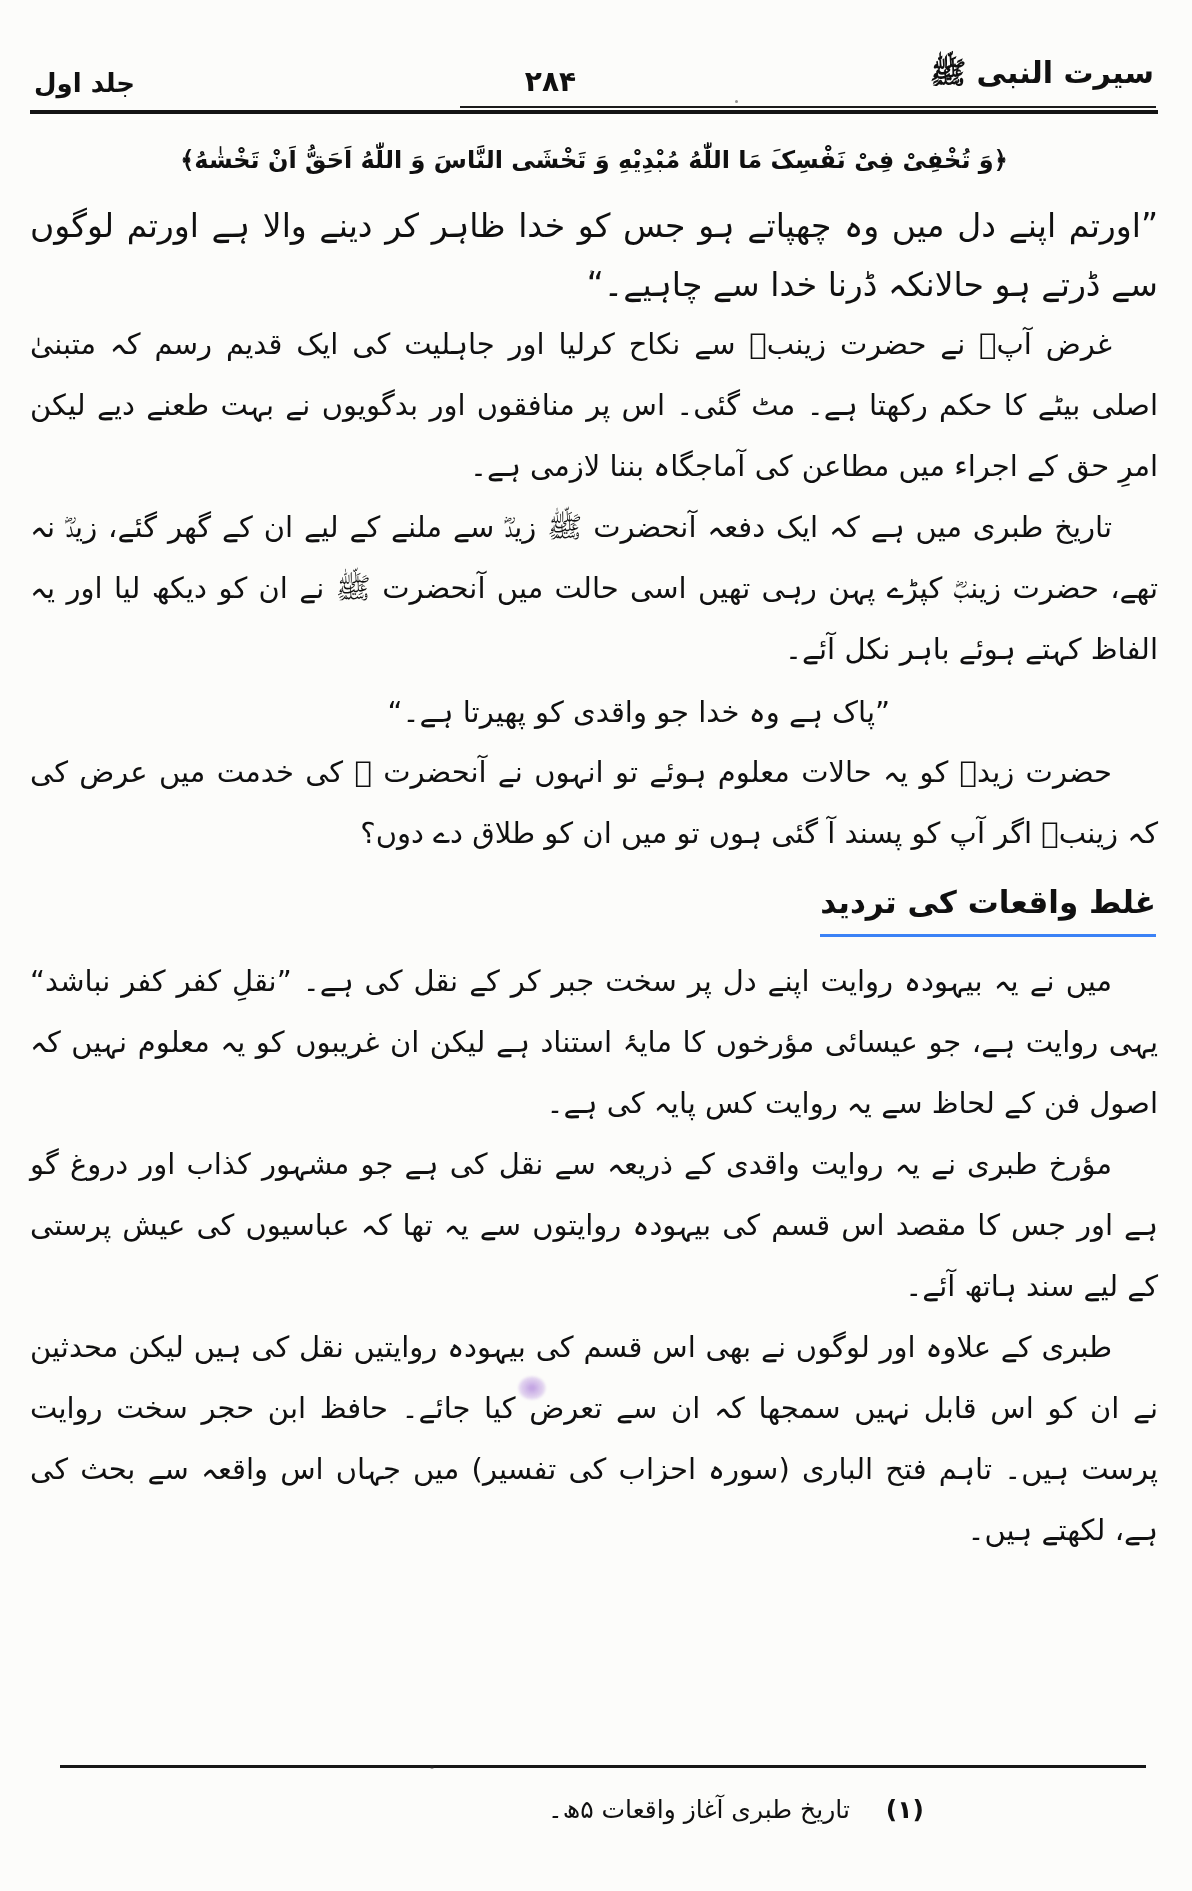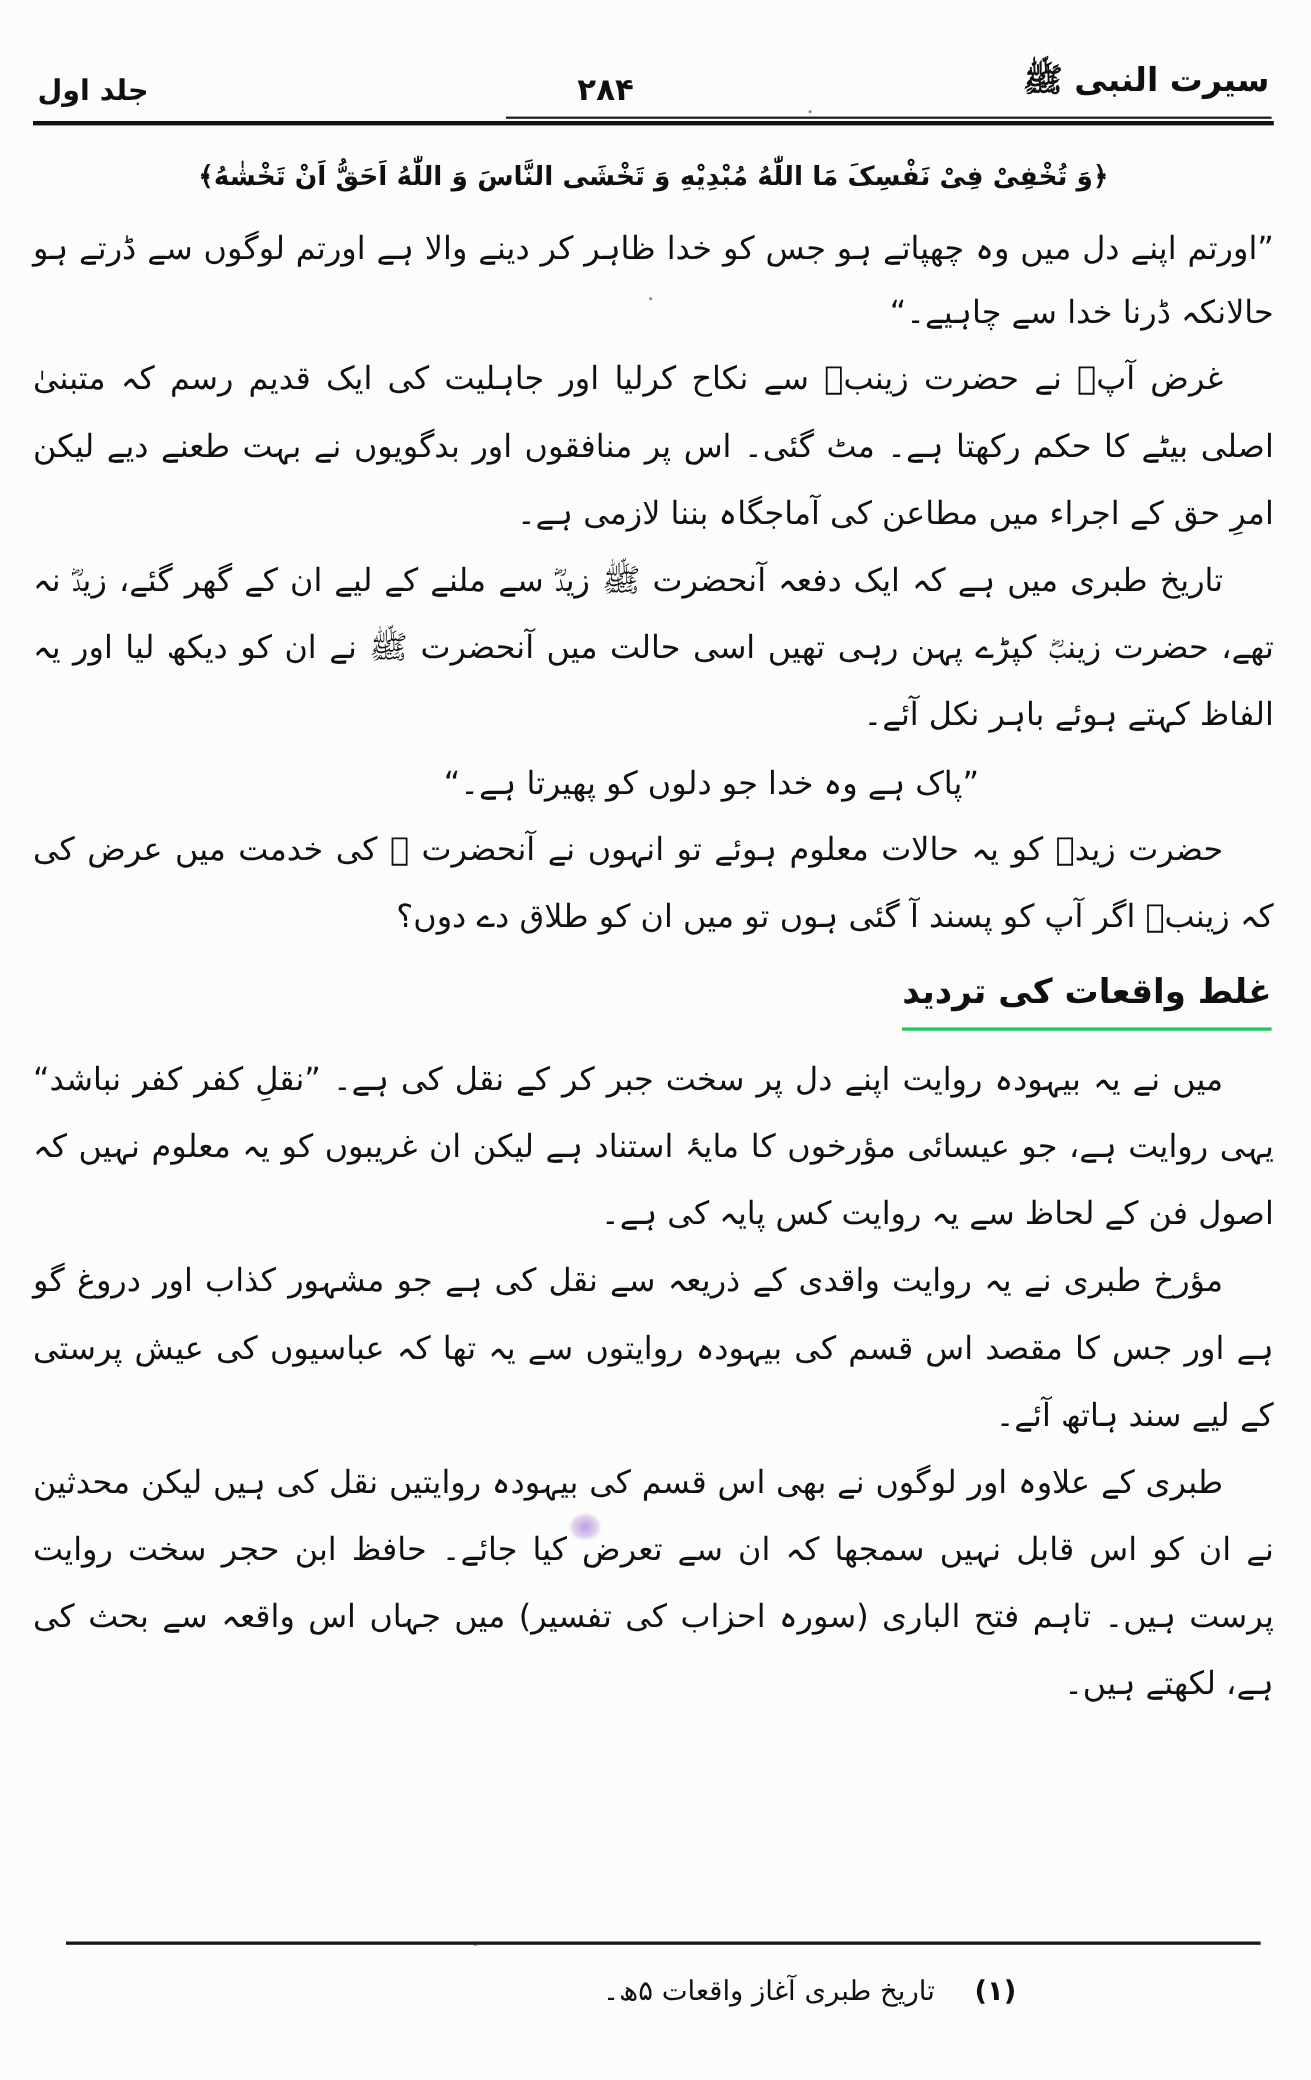--- a/index.html
+++ b/index.html
@@ -64,21 +64,21 @@
     margin-top: 16px;
   }
   .verse-ref {
     font-size: 29px;
     line-height: 54px;
     margin: 8px 54px 0 0;
     text-align: right;
     font-weight: bold;
   }
   .quote-block {
-    font-size: 29px;
+    font-size: 33px;
     line-height: 59px;
     text-align: justify;
     margin-top: 6px;
   }
   .para {
     font-size: 29px;
     line-height: 61px;
     text-align: justify;
     text-indent: 46px;
     margin: 0;
@@ -103,21 +103,21 @@
   }
   .heading-wrap {
     text-align: right;
     margin: 18px 2px 14px 0;
   }
   .section-heading {
     display: inline-block;
     font-size: 31px;
     font-weight: bold;
     padding-bottom: 12px;
-    border-bottom: 3px solid #22c55e;
+    border-bottom: 3px solid #3b82f6;
     line-height: 40px;
   }
 
   
   .footnote-area {
     position: absolute;
     left: 0;
     right: 0;
     bottom: 0;
     height: 126px;
@@ -174,21 +174,21 @@
     </div>
     <div class="header-rule-thin"></div>
     <div class="header-rule"></div>
 
     <div class="verse">﴿وَ تُخْفِیْ فِیْ نَفْسِکَ مَا اللّٰهُ مُبْدِیْهِ وَ تَخْشَی النَّاسَ وَ اللّٰهُ اَحَقُّ اَنْ تَخْشٰهُ﴾</div>
     <div class="quote-block">”اورتم اپنے دل میں وہ چھپاتے ہو جس کو خدا ظاہر کر دینے والا ہے اورتم لوگوں سے ڈرتے ہو حالانکہ ڈرنا خدا سے چاہیے۔“</div>
 
     <p class="para">غرض آپؐ نے حضرت زینبؓ سے نکاح کرلیا اور جاہلیت کی ایک قدیم رسم کہ متبنیٰ اصلی بیٹے کا حکم رکھتا ہے۔ مٹ گئی۔ اس پر منافقوں اور بدگویوں نے بہت طعنے دیے لیکن امرِ حق کے اجراء میں مطاعن کی آماجگاہ بننا لازمی ہے۔</p>
     <p class="para">تاریخ طبری میں ہے کہ ایک دفعہ آنحضرت ﷺ زیدؓ سے ملنے کے لیے ان کے گھر گئے، زیدؓ نہ تھے، حضرت زینبؓ کپڑے پہن رہی تھیں اسی حالت میں آنحضرت ﷺ نے ان کو دیکھ لیا اور یہ الفاظ کہتے ہوئے باہر نکل آئے۔</p>
 
-    <div class="quote-short">”پاک ہے وہ خدا جو دلوں کو پھیرتا ہے۔“</div>
+    <div class="quote-short">”پاک ہے وہ خدا جو واقدی کو پھیرتا ہے۔“</div>
 
     <p class="para">حضرت زیدؓ کو یہ حالات معلوم ہوئے تو انہوں نے آنحضرت ﷺ کی خدمت میں عرض کی کہ زینبؓ اگر آپ کو پسند آ گئی ہوں تو میں ان کو طلاق دے دوں؟</p>
 
     <div class="heading-wrap">
       <span class="section-heading">غلط واقعات کی تردید</span>
     </div>
 
     <p class="para">میں نے یہ بیہودہ روایت اپنے دل پر سخت جبر کر کے نقل کی ہے۔ ”نقلِ کفر کفر نباشد“ یہی روایت ہے، جو عیسائی مؤرخوں کا مایۂ استناد ہے لیکن ان غریبوں کو یہ معلوم نہیں کہ اصول فن کے لحاظ سے یہ روایت کس پایہ کی ہے۔</p>
     <p class="para">مؤرخ طبری نے یہ روایت واقدی کے ذریعہ سے نقل کی ہے جو مشہور کذاب اور دروغ گو ہے اور جس کا مقصد اس قسم کی بیہودہ روایتوں سے یہ تھا کہ عباسیوں کی عیش پرستی کے لیے سند ہاتھ آئے۔</p>
     <p class="para">طبری کے علاوہ اور لوگوں نے بھی اس قسم کی بیہودہ روایتیں نقل کی ہیں لیکن محدثین نے ان کو اس قابل نہیں سمجھا کہ ان سے تعرض کیا جائے۔ حافظ ابن حجر سخت روایت پرست ہیں۔ تاہم فتح الباری (سورہ احزاب کی تفسیر) میں جہاں اس واقعہ سے بحث کی ہے، لکھتے ہیں۔</p>

